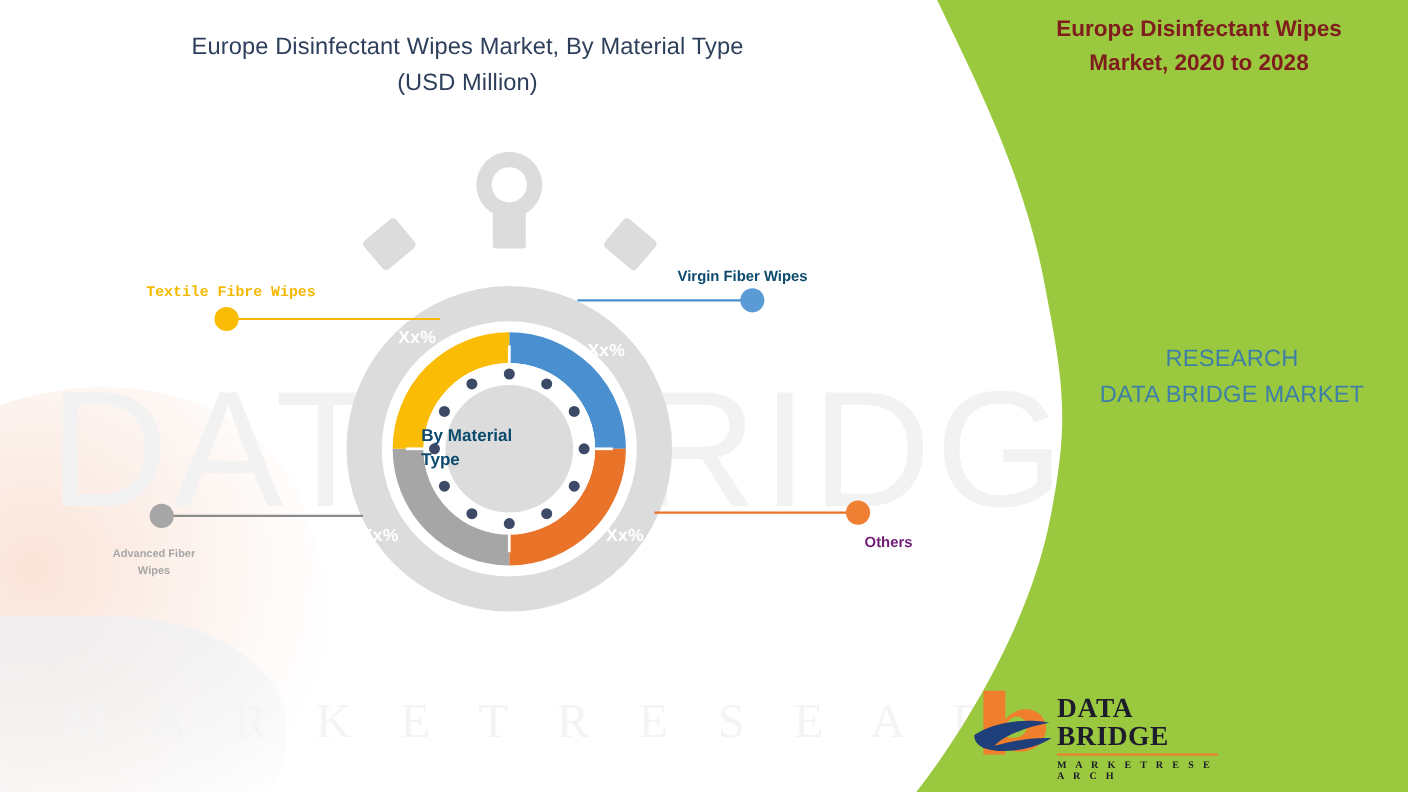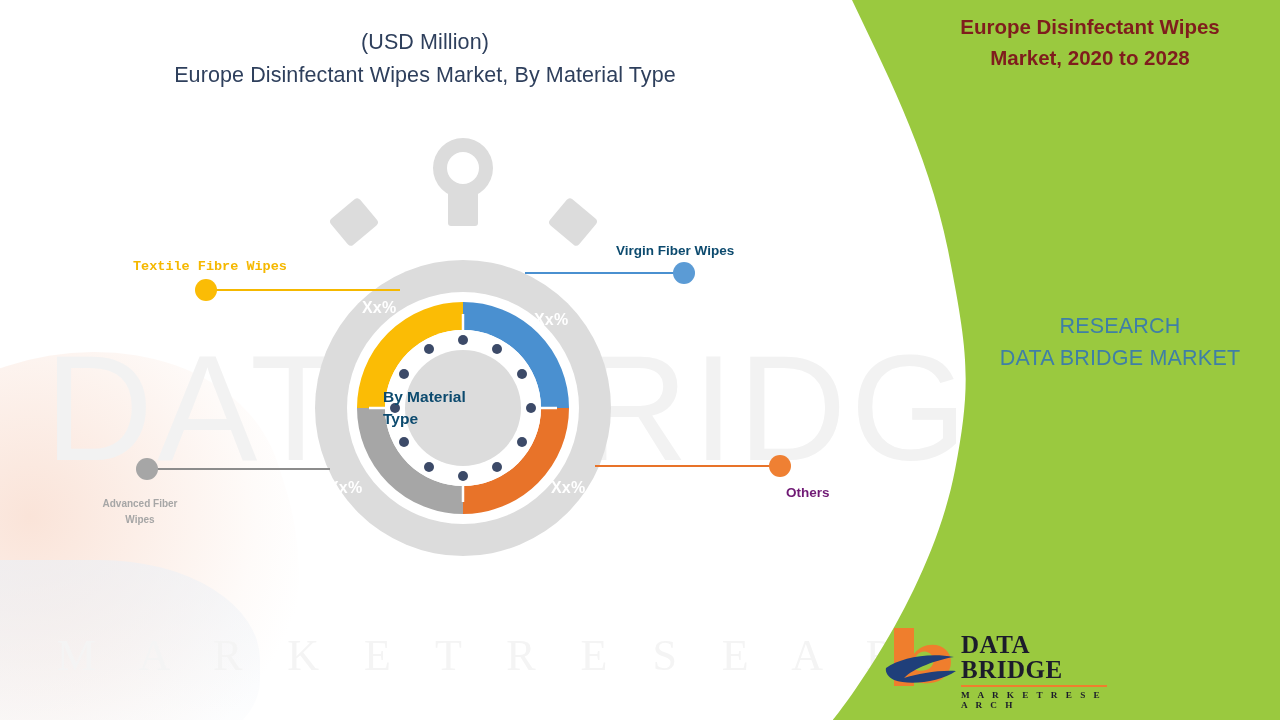--- a/index.html
+++ b/index.html
@@ -118,22 +118,22 @@
     <div class="wm-main">DATA BRIDGE</div>
     <div class="wm-sub">M A R K E T   R E S E A R C H</div>
   </div>
 
   <svg class="green-panel" viewBox="0 0 1280 720" width="1280" height="720">
     <path d="M852,0 L1280,0 L1280,720 L833,720 C833,720 930,600 955,470
              C972,382 968,352 948,250 C928,150 880,60 852,0 Z" fill="#9ac93f"></path>
   </svg>
 
   <div class="chart-title">
+    <div>Europe Disinfectant Wipes Market,  By Material Type</div>
     <div>(USD Million)</div>
-    <div>Europe Disinfectant Wipes Market,  By Material Type</div>
   </div>
 
   <div class="panel-title">
     <div>Europe Disinfectant Wipes</div>
     <div>Market, 2020 to 2028</div>
   </div>
 
 
   <div class="dbmr-text">
     <div>RESEARCH</div>

